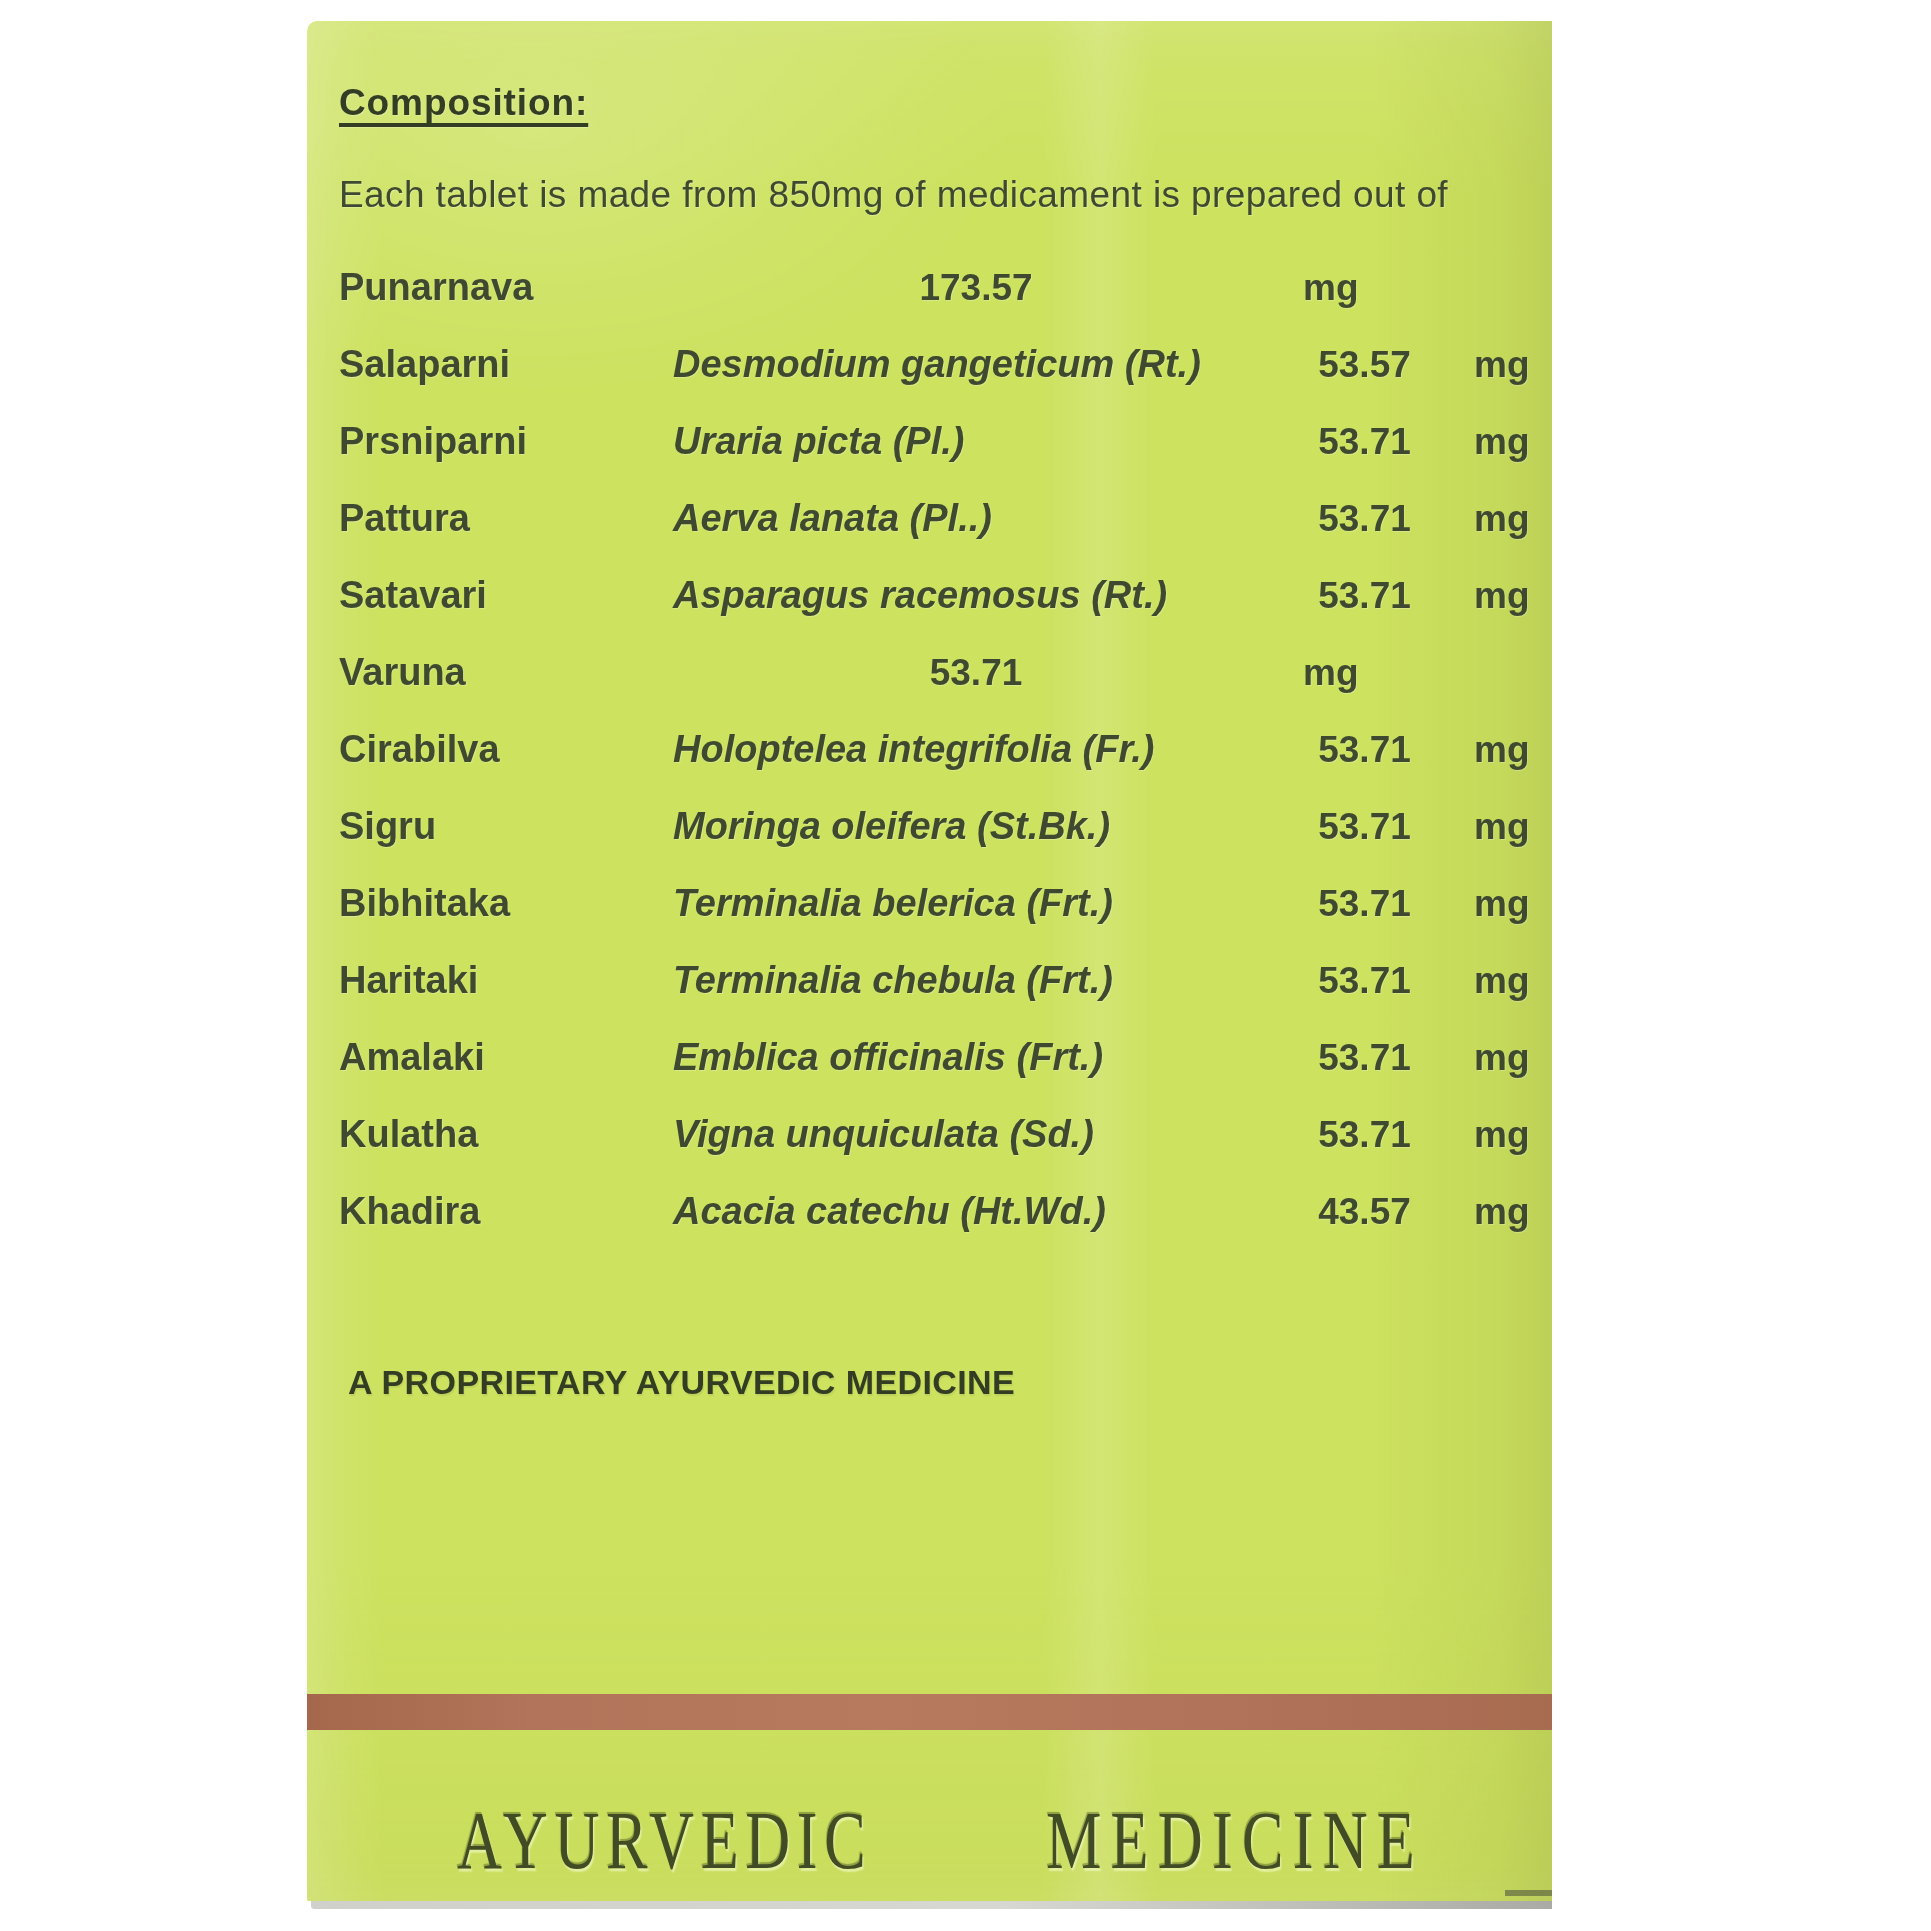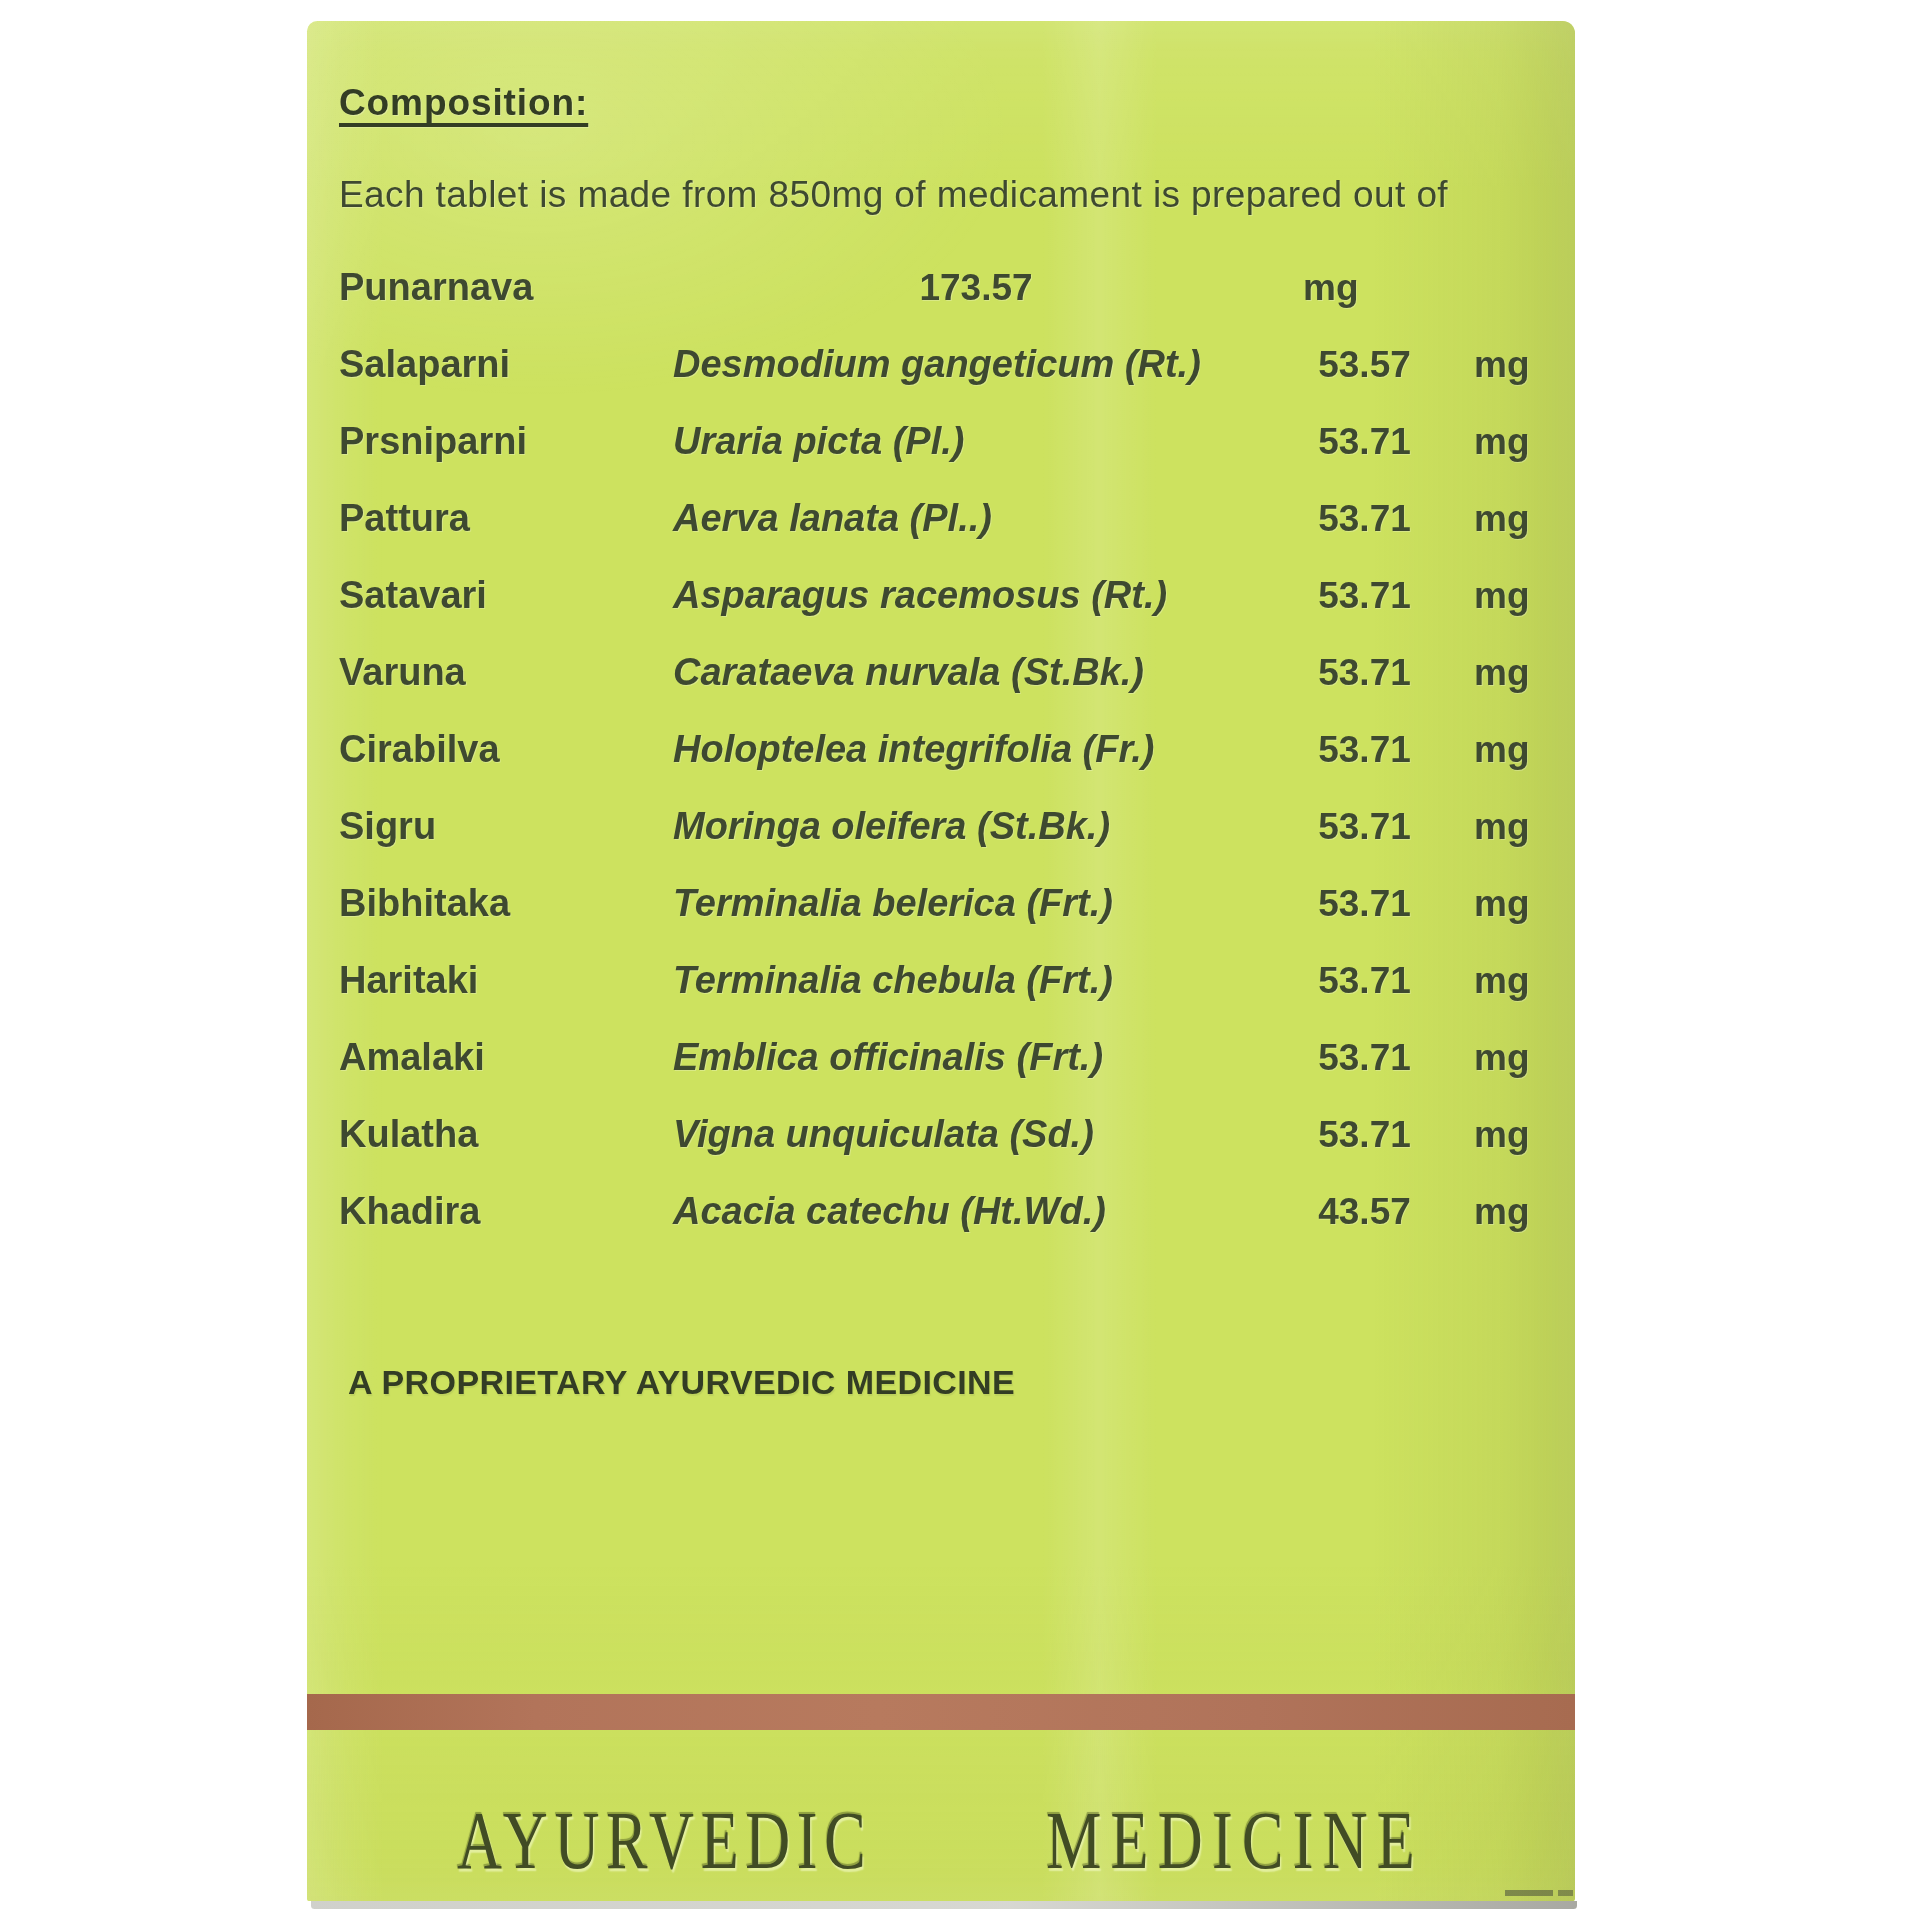--- a/index.html
+++ b/index.html
@@ -1,17 +1,17 @@
 <!DOCTYPE html>
 <html style="--panel: #cde25f; --stripe: #b2745a; --ink: #3e4930; --ink-dark: #333d24; --ink-serif: #414c24;font-size:14px"><head>
 <meta charset="utf-8">
 <style>
   html,body{margin:0;padding:0;background:#ffffff;}
   #stage{
-    position:relative;width:1931px;height:1931px;background:#ffffff;overflow:hidden;
+    position:relative;width:1552px;height:1931px;background:#ffffff;overflow:hidden;
     font-family:"Liberation Sans",sans-serif;
   }
   
   .panel{
     position:absolute;left:307px;top:21px;width:1268px;height:1880px;
     background:var(--panel,#cde25f);
     border-radius:10.5px 12.3px 2.6px 2.6px;
     box-shadow:inset 0 0 53px rgba(255,255,255,0.10);
   }
   
@@ -111,21 +111,20 @@
           <span class="c-unit">mg</span>
         </div>
         <div class="row">
           <span class="c-name">Satavari</span>
           <span class="c-bot">Asparagus racemosus (Rt.)</span>
           <span class="c-amt">53.71</span>
           <span class="c-unit">mg</span>
         </div>
         <div class="row">
           <span class="c-name">Varuna</span>
-          <span class="c-bot">Carataeva nurvala (St.Bk.)</span>
           <span class="c-amt">53.71</span>
           <span class="c-unit">mg</span>
         </div>
         <div class="row">
           <span class="c-name">Cirabilva</span>
           <span class="c-bot">Holoptelea integrifolia (Fr.)</span>
           <span class="c-amt">53.71</span>
           <span class="c-unit">mg</span>
         </div>
         <div class="row">

